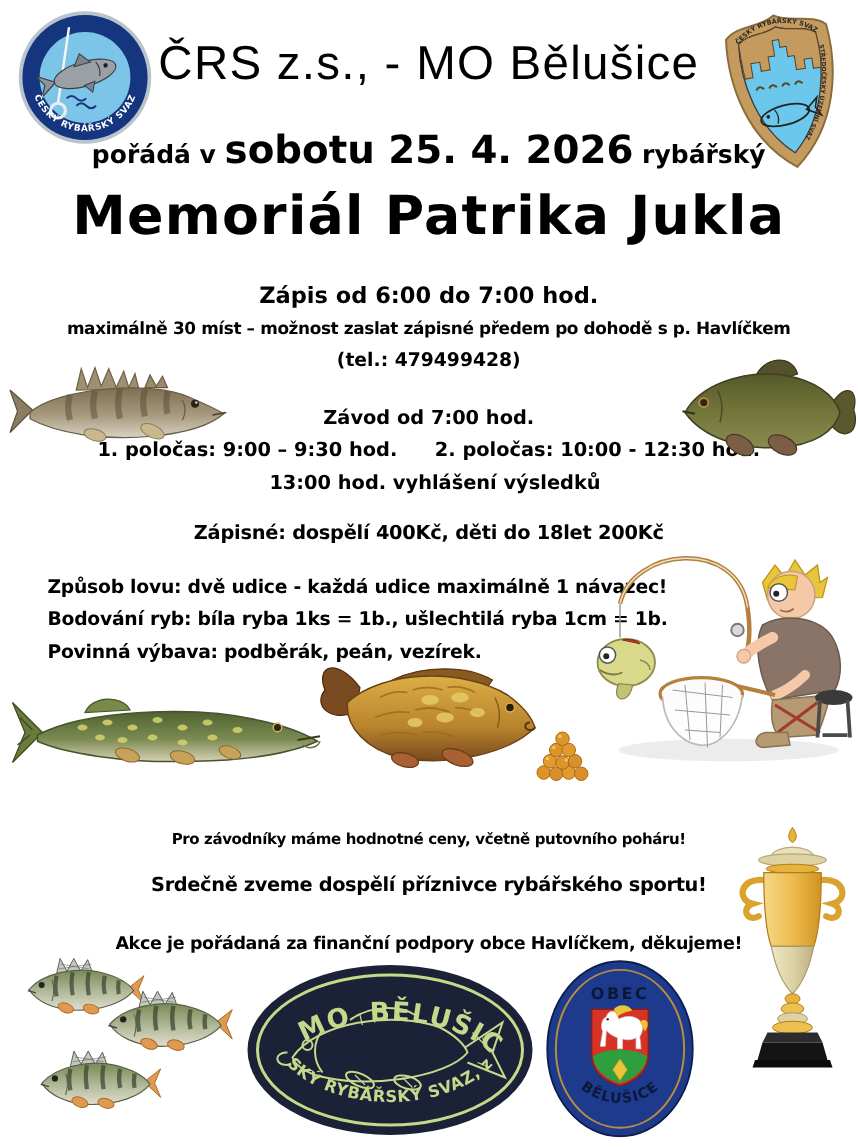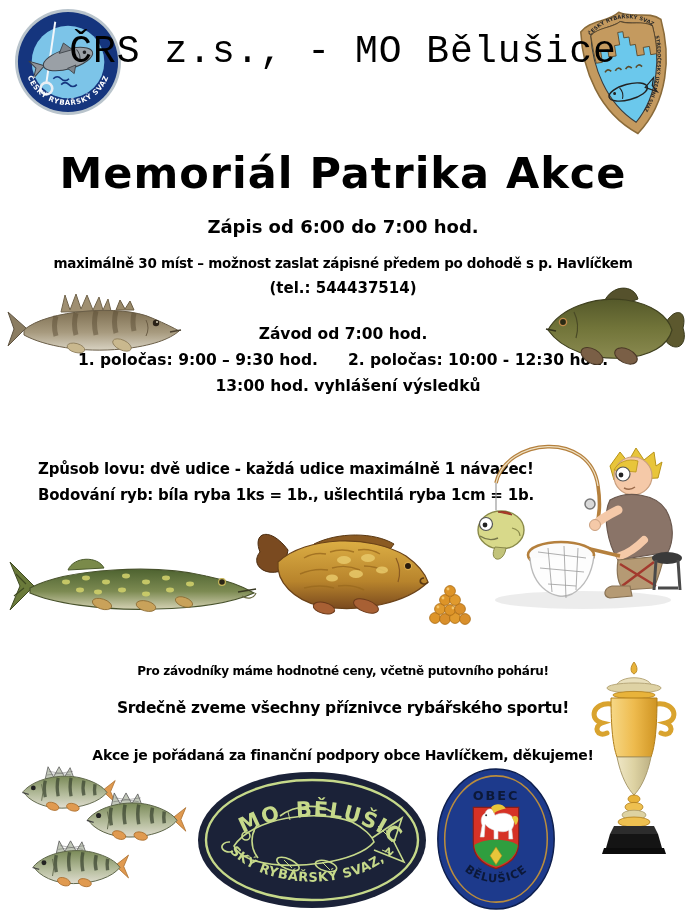--- a/index.html
+++ b/index.html
@@ -1,25 +1,25 @@
 <!DOCTYPE html>
 <html><head>
 <meta charset="utf-8">
 <style>
   html,body{margin:0;padding:0;background:#fff;}
   .page{position:relative;width:686px;height:918px;background:#fff;overflow:hidden;
         font-family:"DejaVu Sans",sans-serif;color:#000;}
   .abs{position:absolute;}
   .t-center{position:absolute;left:0;right:0;text-align:center;font-weight:bold;white-space:nowrap;}
-  .org-title{top:30px;font-size:38px;font-weight:bold;letter-spacing:1px;font-family:Liberation Mono, monospace;font-weight:500;}
+  .org-title{top:30px;font-size:38px;font-weight:bold;letter-spacing:1px;font-family:Liberation Sans, sans-serif;font-weight:500;}
   .subtitle{top:102px;font-weight:bold;}
   .subtitle .sm{font-size:20px;}
   .subtitle .lg{font-size:31px;}
   .event-title{top:148px;font-size:43px;font-weight:bold;letter-spacing:1px;}
-  .reg1{top:216px;font-size:18px;}
+  .reg1{top:226px;font-size:18px;}
   .reg2{top:255px;font-size:13.5px;letter-spacing:-0.3px;}
   .reg3{top:279px;font-size:15px;}
   .sch1{top:325px;font-size:15.5px;}
   .sch2{top:351px;font-size:15.5px;}
   .sch2 .gap{display:inline-block;width:30px;}
   .sch3{top:377px;font-size:15.5px;margin-left:10px;}
   .fees{top:417px;font-size:15.5px;letter-spacing:-0.2px;}
   .rules{position:absolute;left:38px;top:456px;font-size:15px;font-weight:bold;line-height:26px;letter-spacing:-0.2px;white-space:nowrap;}
   .prizes{top:664px;font-size:12px;letter-spacing:-0.3px;text-align:center;}
   .invite{top:699px;font-size:15.5px;letter-spacing:-0.3px;}
@@ -76,36 +76,41 @@
       <text font-size="5" font-weight="bold" fill="#2a2a2a">
         <textPath href="#bd-top" startOffset="50%" text-anchor="middle">ČESKÝ RYBÁŘSKÝ SVAZ</textPath>
       </text>
       <text font-size="4.6" font-weight="bold" fill="#2a2a2a">
         <textPath href="#bd-side" startOffset="50%" text-anchor="middle">STŘEDOČESKÝ ÚZEMNÍ SVAZ</textPath>
       </text>
     </g>
   </svg>
 
   <div class="t-center org-title">ČRS z.s., - MO Bělušice</div>
-  <div class="t-center event-title">Memoriál Patrika Akce</div>
+  <div class="t-center subtitle">
+    <span class="sm">pořádá v </span><span class="lg">sobotu 25. 4. 2026</span><span class="sm"> rybářský</span>
+  </div>
+  <div class="t-center event-title">Memoriál Patrika Jukla</div>
 
   <div class="t-center reg1">Zápis od 6:00 do 7:00 hod.</div>
   <div class="t-center reg2">maximálně 30 míst – možnost zaslat zápisné předem po dohodě s p. Havlíčkem</div>
-  <div class="t-center reg3">(tel.: 544437514)</div>
+  <div class="t-center reg3">(tel.: 479499428)</div>
 
   <div class="t-center sch1">Závod od 7:00 hod.</div>
   <div class="t-center sch2">
     <span>1. poločas: 9:00 – 9:30 hod.</span><span class="gap"></span><span>2. poločas: 10:00 - 12:30 hod.</span>
   </div>
   <div class="t-center sch3">13:00 hod. vyhlášení výsledků</div>
 
+  <div class="t-center fees">Zápisné: dospělí 400Kč, děti do 18let 200Kč</div>
 
   <div class="rules">
     <div>Způsob lovu: dvě udice - každá udice maximálně 1 návazec!</div>
     <div>Bodování ryb: bíla ryba 1ks = 1b., ušlechtilá ryba 1cm = 1b.</div>
+    <div>Povinná výbava: podběrák, peán, vezírek.</div>
   </div>
 
   <svg class="abs" style="left:4px;top:282px;" width="180" height="92" viewBox="0 0 180 92">
     <defs>
       <linearGradient id="g-zan" x1="0" y1="0" x2="0" y2="1">
         <stop offset="0" stop-color="#7e6f52"></stop>
           <stop offset="0.55" stop-color="#a79a7e"></stop>
           <stop offset="1" stop-color="#d8d2c2"></stop>
       </linearGradient>
     </defs>
@@ -272,21 +277,21 @@
     </g>
     <g fill="#f3c46a">
         <circle cx="22" cy="6" r="1.4"></circle>
         <circle cx="17" cy="15" r="1.4"></circle>
         <circle cx="27" cy="25" r="1.4"></circle>
         <circle cx="12" cy="24" r="1.4"></circle>
       </g>
   </svg>
 
   <div class="t-center prizes">Pro závodníky máme hodnotné ceny, včetně putovního poháru!</div>
-  <div class="t-center invite">Srdečně zveme všechny příznivce rybářského sportu!</div>
+  <div class="t-center invite">Srdečně zveme dospělí příznivce rybářského sportu!</div>
   <div class="t-center thanks">Akce je pořádaná za finanční podpory obce Havlíčkem, děkujeme!</div>
 
   <svg class="abs" style="left:584px;top:660px;" width="100" height="196" viewBox="0 0 100 196">
     <defs>
       <linearGradient id="g-cupU" x1="0" y1="0" x2="1" y2="0">
         <stop offset="0" stop-color="#f6d887"></stop>
           <stop offset="0.5" stop-color="#eebb4e"></stop>
           <stop offset="1" stop-color="#cf9422"></stop>
       </linearGradient>
       <linearGradient id="g-cupL" x1="0" y1="0" x2="1" y2="0">

